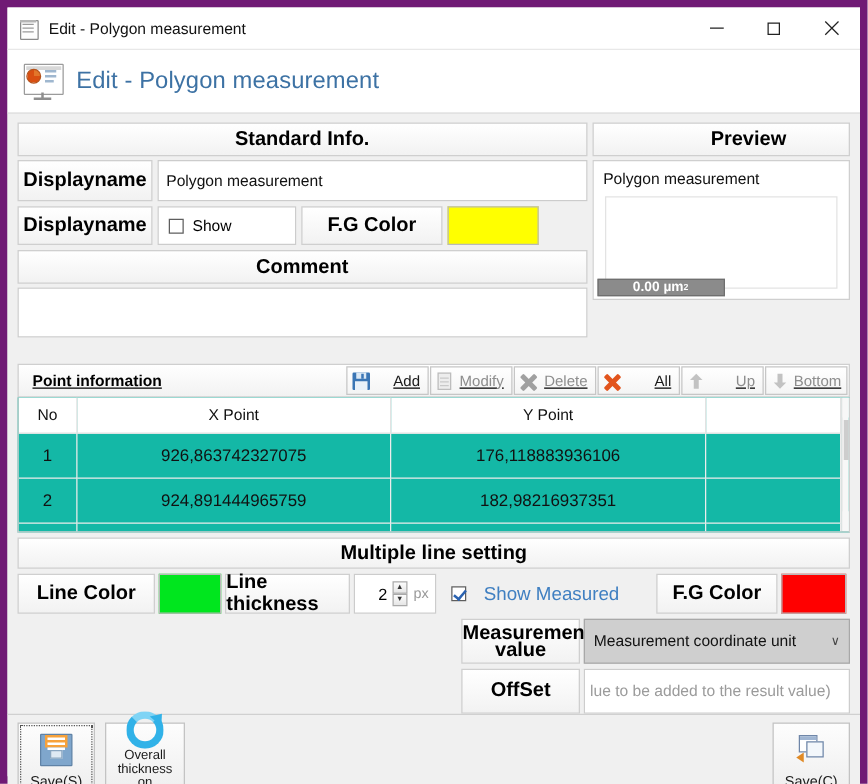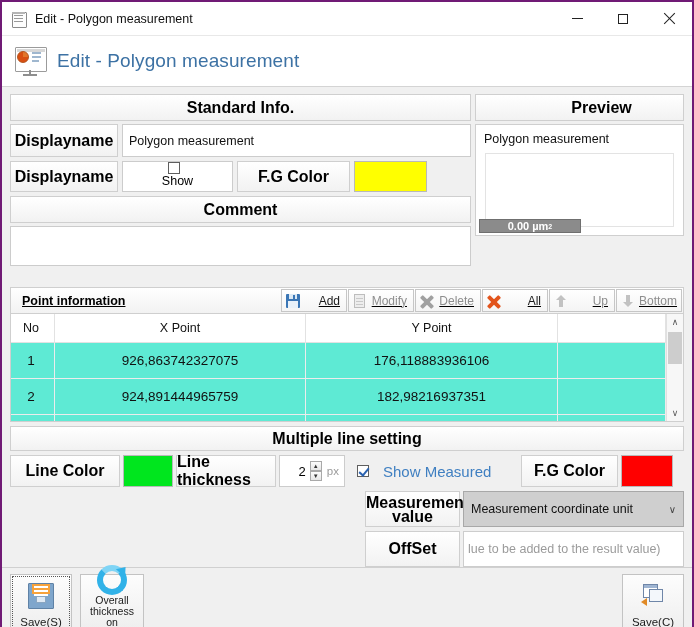--- a/index.html
+++ b/index.html
@@ -6,21 +6,21 @@
   body{
     width:694px;height:627px;
     background:#f0f0f0;
     font-family:"Liberation Sans", sans-serif;
     font-size:12px;color:#000;
     overflow:hidden;
   }
   .window{
     position:absolute;left:0;top:0;width:694px;height:627px;
     background:#f0f0f0;
-    border:2px solid #701a75;
+    border:6px solid #701a75;
     box-sizing:border-box;
     display:flex;flex-direction:column;
   }
   
   .titlebar{
     height:33px;background:#ffffff;
     display:flex;align-items:center;
     border-bottom:1px solid #e8e8e8;
     flex:0 0 auto;
   }
@@ -107,21 +107,21 @@
 
   .hdrbar{height:27px;}
   .r-dispname{height:33px;margin-top:3px;display:flex;}
   .r-dispname .lbl{width:108px;}
   .r-dispname .field{flex:1 1 auto;margin-left:4px;}
 
   .r-show{height:31px;margin-top:4px;display:flex;}
   .r-show .lbl{width:108px;}
   .r-show .chkbox{
     width:111px;margin-left:4px;background:#fff;border:1px solid #cccccc;
-    display:flex;align-items:center;padding:0 8px;box-sizing:border-box;font-size:12.5px;flex-direction:column;
+    display:flex;align-items:center;padding:0 8px;box-sizing:border-box;font-size:12.5px;
   }
   .cb{
     width:12px;height:12px;border:1px solid #5e5e5e;background:#fff;
     margin-right:7px;flex:0 0 auto;position:relative;box-sizing:border-box;
   }
   .cb.checked:after{
     content:"";position:absolute;left:3px;top:0px;width:4px;height:8px;
     border:solid #2a62b0;border-width:0 2px 2px 0;transform:rotate(40deg);
   }
   .r-show .fgc{width:113px;margin-left:4px;}
@@ -183,22 +183,22 @@
   .ico-x.red b{background:#e2541c;}
   
   .ico-arrow .ab{position:absolute;left:5px;width:4px;background:#c2c2c2;}
   .ico-arrow.up .ab{top:5px;height:8px;}
   .ico-arrow.up .ah{position:absolute;left:2px;top:1px;width:0;height:0;border-left:5px solid transparent;border-right:5px solid transparent;border-bottom:5px solid #c2c2c2;}
   .ico-arrow.down .ab{top:1px;height:8px;}
   .ico-arrow.down .ah{position:absolute;left:2px;top:8px;width:0;height:0;border-left:5px solid transparent;border-right:5px solid transparent;border-top:5px solid #c2c2c2;}
 
   
   .tablewrap{
-    margin-top:0;height:108px;background:#5eead4;border:1px solid #cfcfcf;border-top:none;
-    box-sizing:border-box;display:flex;overflow:hidden;justify-content:flex-end;
+    margin-top:0;height:108px;background:#14b8a6;border:1px solid #cfcfcf;border-top:none;
+    box-sizing:border-box;display:flex;overflow:hidden;
   }
   table.pts{border-collapse:collapse;width:661px;table-layout:fixed;font-size:13px;}
   table.pts th{
     font-weight:normal;font-size:12.5px;height:26px;
     border-right:1px solid #e2e2e2;border-bottom:1px solid #e2e2e2;background:#fff;color:#111;
   }
   table.pts td{
     height:33px;text-align:center;border-right:1px solid #ececec;border-bottom:1px solid #ececec;
     color:#111;font-size:13.5px;
   }

